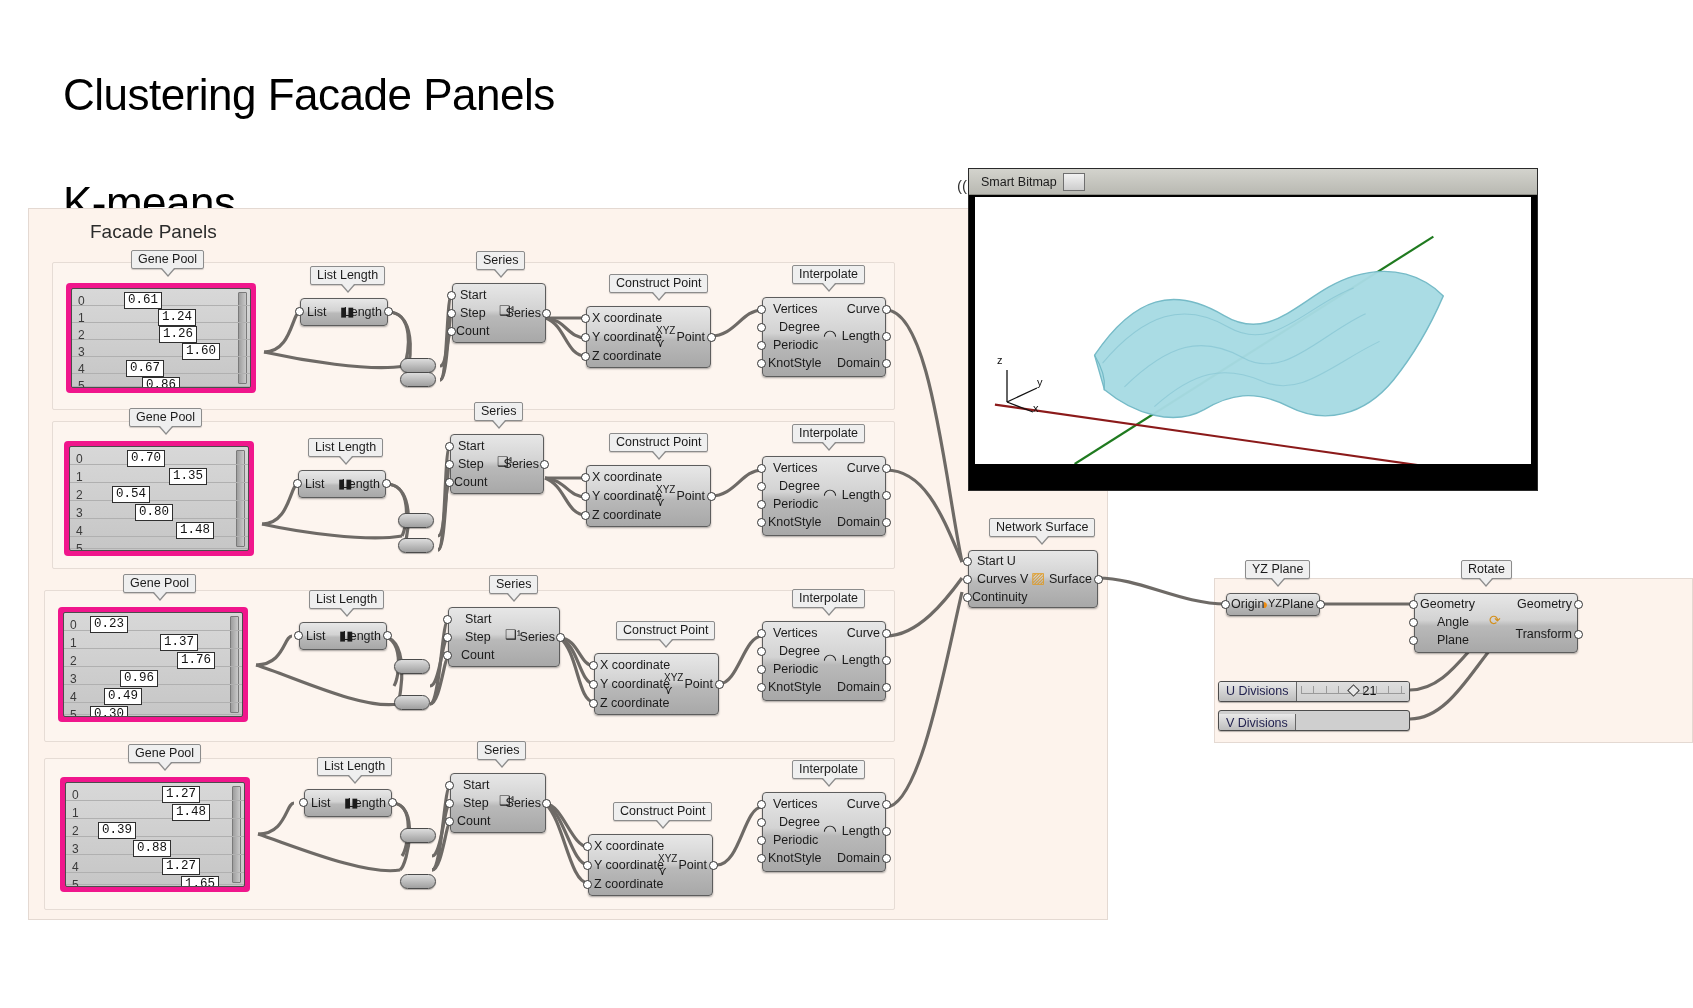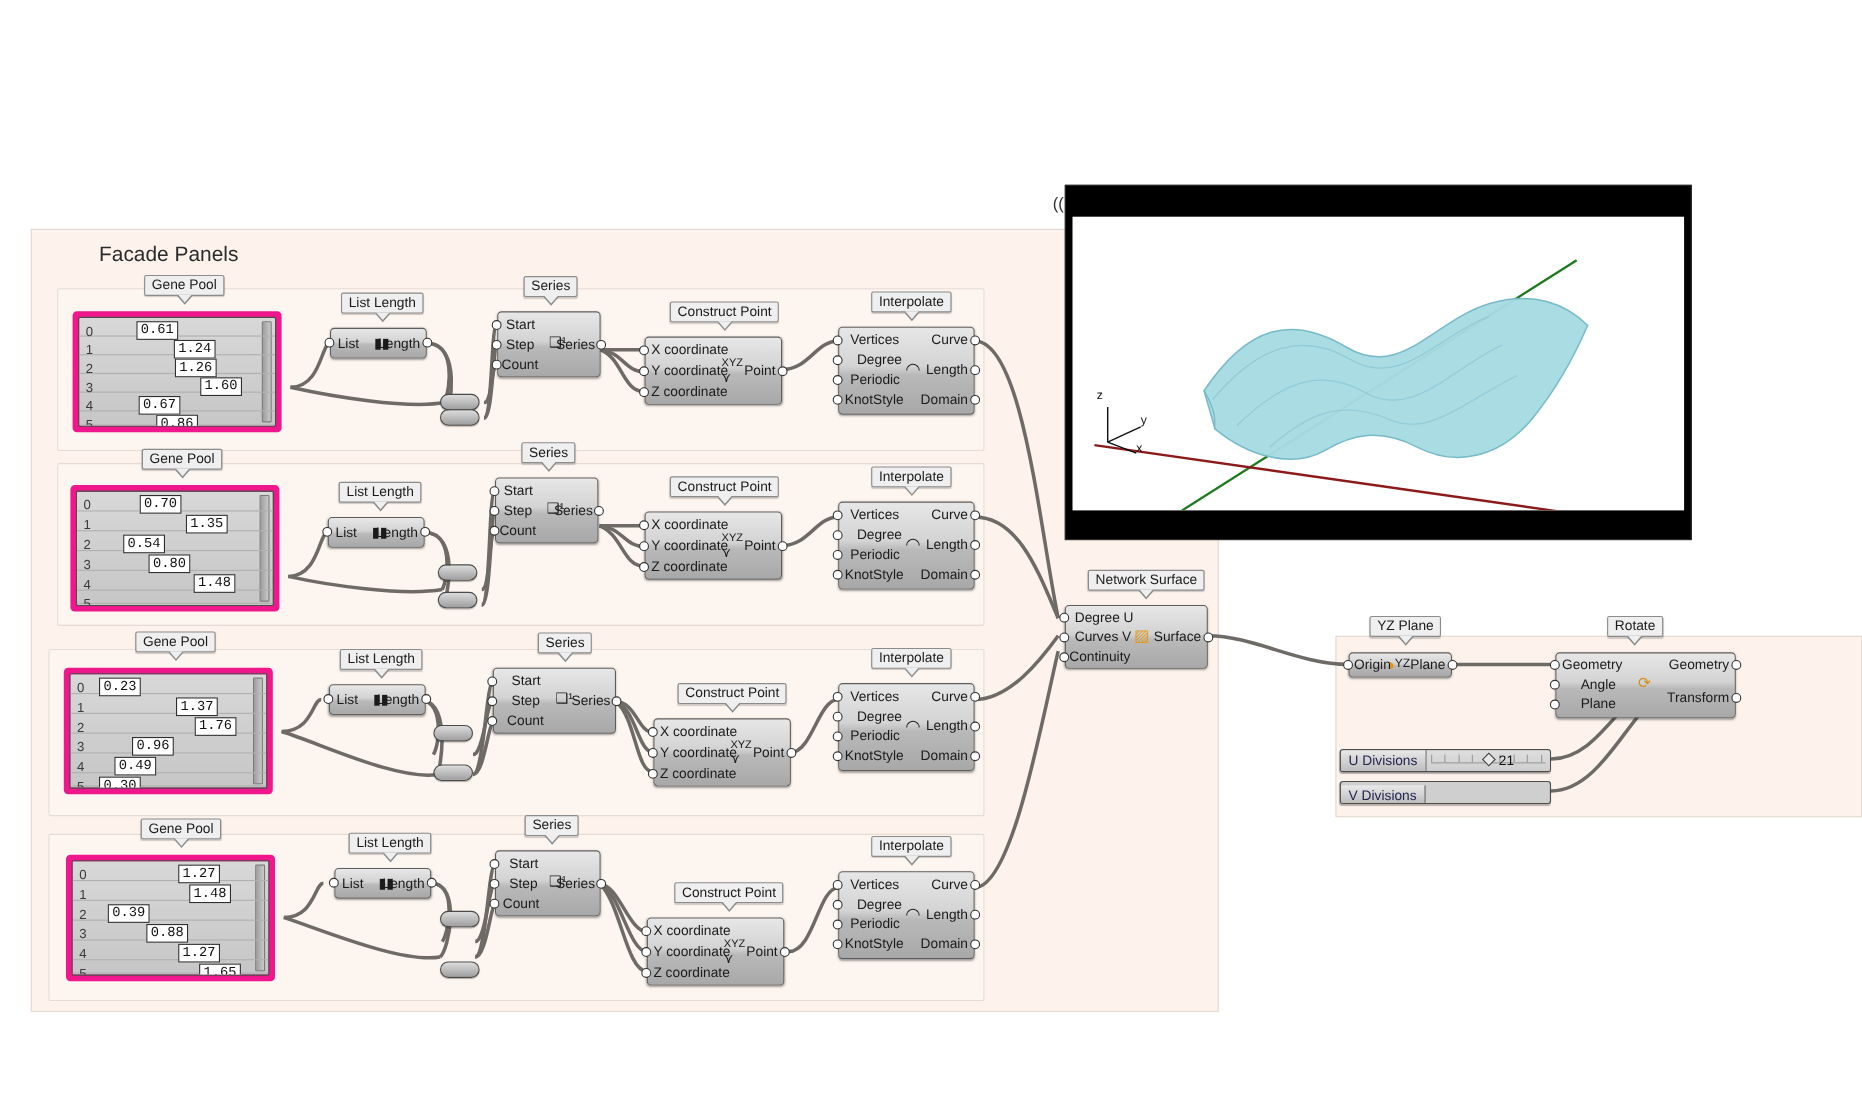--- a/index.html
+++ b/index.html
@@ -124,20 +124,24 @@
                font-size:12px; display:flex; align-items:center; justify-content:center; }
   .bm-lgrip { position:absolute; left:-12px; top:8px; font-size:15px; color:#333; }
 
   .axis-lbl { position:absolute; font-size:11px; color:#111; }
 </style>
 </head>
 <body>
 
 <div id="stage">
 
+  <div class="title">
+    <span>Clustering Facade Panels</span><br>
+    <span>K-means</span>
+  </div>
 
   <div class="group-outer" style="left:28px; top:208px; width:1080px; height:712px;"></div>
   <div class="group-label" style="left:90px; top:221px;">Facade Panels</div>
 
   <div class="group-inner" style="left:52px; top:262px; width:843px; height:148px;"></div>
   <div class="group-inner" style="left:52px; top:421px; width:843px; height:148px;"></div>
   <div class="group-inner" style="left:44px; top:590px; width:851px; height:152px;"></div>
   <div class="group-inner" style="left:44px; top:758px; width:851px; height:152px;"></div>
 
   <div class="group-outer" style="left:1214px; top:578px; width:479px; height:165px;"></div>
@@ -523,21 +527,21 @@
     <span class="port" style="left:-6px;top:61px;"></span>
     <span class="port" style="right:-6px;top:7px;"></span>
     <span class="port" style="right:-6px;top:34px;"></span>
     <span class="port" style="right:-6px;top:61px;"></span>
   </div>
   <div class="relay" style="left:400px; top:828px;"></div>
   <div class="relay" style="left:400px; top:874px;"></div>
 
   <div class="bubble" style="left:989px; top:518px;">Network Surface</div>
   <div class="node" style="left:968px; top:550px; width:130px; height:58px;">
-    <span class="param" style="position:absolute;left:8px;top:3px;">Degree U</span>
+    <span class="param" style="position:absolute;left:8px;top:3px;">Start U</span>
     <span class="param" style="position:absolute;left:8px;top:21px;">Curves V</span>
     <span class="param" style="position:absolute;left:3px;top:39px;">Continuity</span>
     <span class="param" style="position:absolute;right:5px;top:21px;">Surface</span>
     <span class="node-ico" style="left:62px;top:18px;font-size:15px;color:#e09a20;">▨</span>
     <span class="port" style="left:-6px;top:6px;"></span>
     <span class="port" style="left:-6px;top:24px;"></span>
     <span class="port" style="left:-6px;top:42px;"></span>
     <span class="port" style="right:-6px;top:24px;"></span>
   </div>
 
@@ -600,20 +604,24 @@
           <i style="left:84%"></i>
           <i style="left:96%"></i>
         <i class="base"></i>
       </div>
       <div class="sl-handle" style="left:52px;"></div>
       <div class="sl-val" style="left:66px;">21</div>
     </div>
   </div>
 
   <div class="bitmap-panel" style="left:968px; top:168px; width:570px; height:323px;">
+    <div class="bm-titlebar">
+      <span class="bm-title-txt">Smart Bitmap</span>
+      <span class="bm-thumb"></span>
+    </div>
     <div class="bm-lgrip">((</div>
 
     <div class="bm-canvas">
       <svg width="100%" height="100%" viewBox="0 0 558 270" preserveAspectRatio="none">
 
         <line x1="100" y1="270" x2="460" y2="40" stroke="#1f7a1f" stroke-width="2.2"></line>
 
         <line x1="20" y1="210" x2="520" y2="282" stroke="#8b1a1a" stroke-width="2.2"></line>
 
         <path d="M120,160

